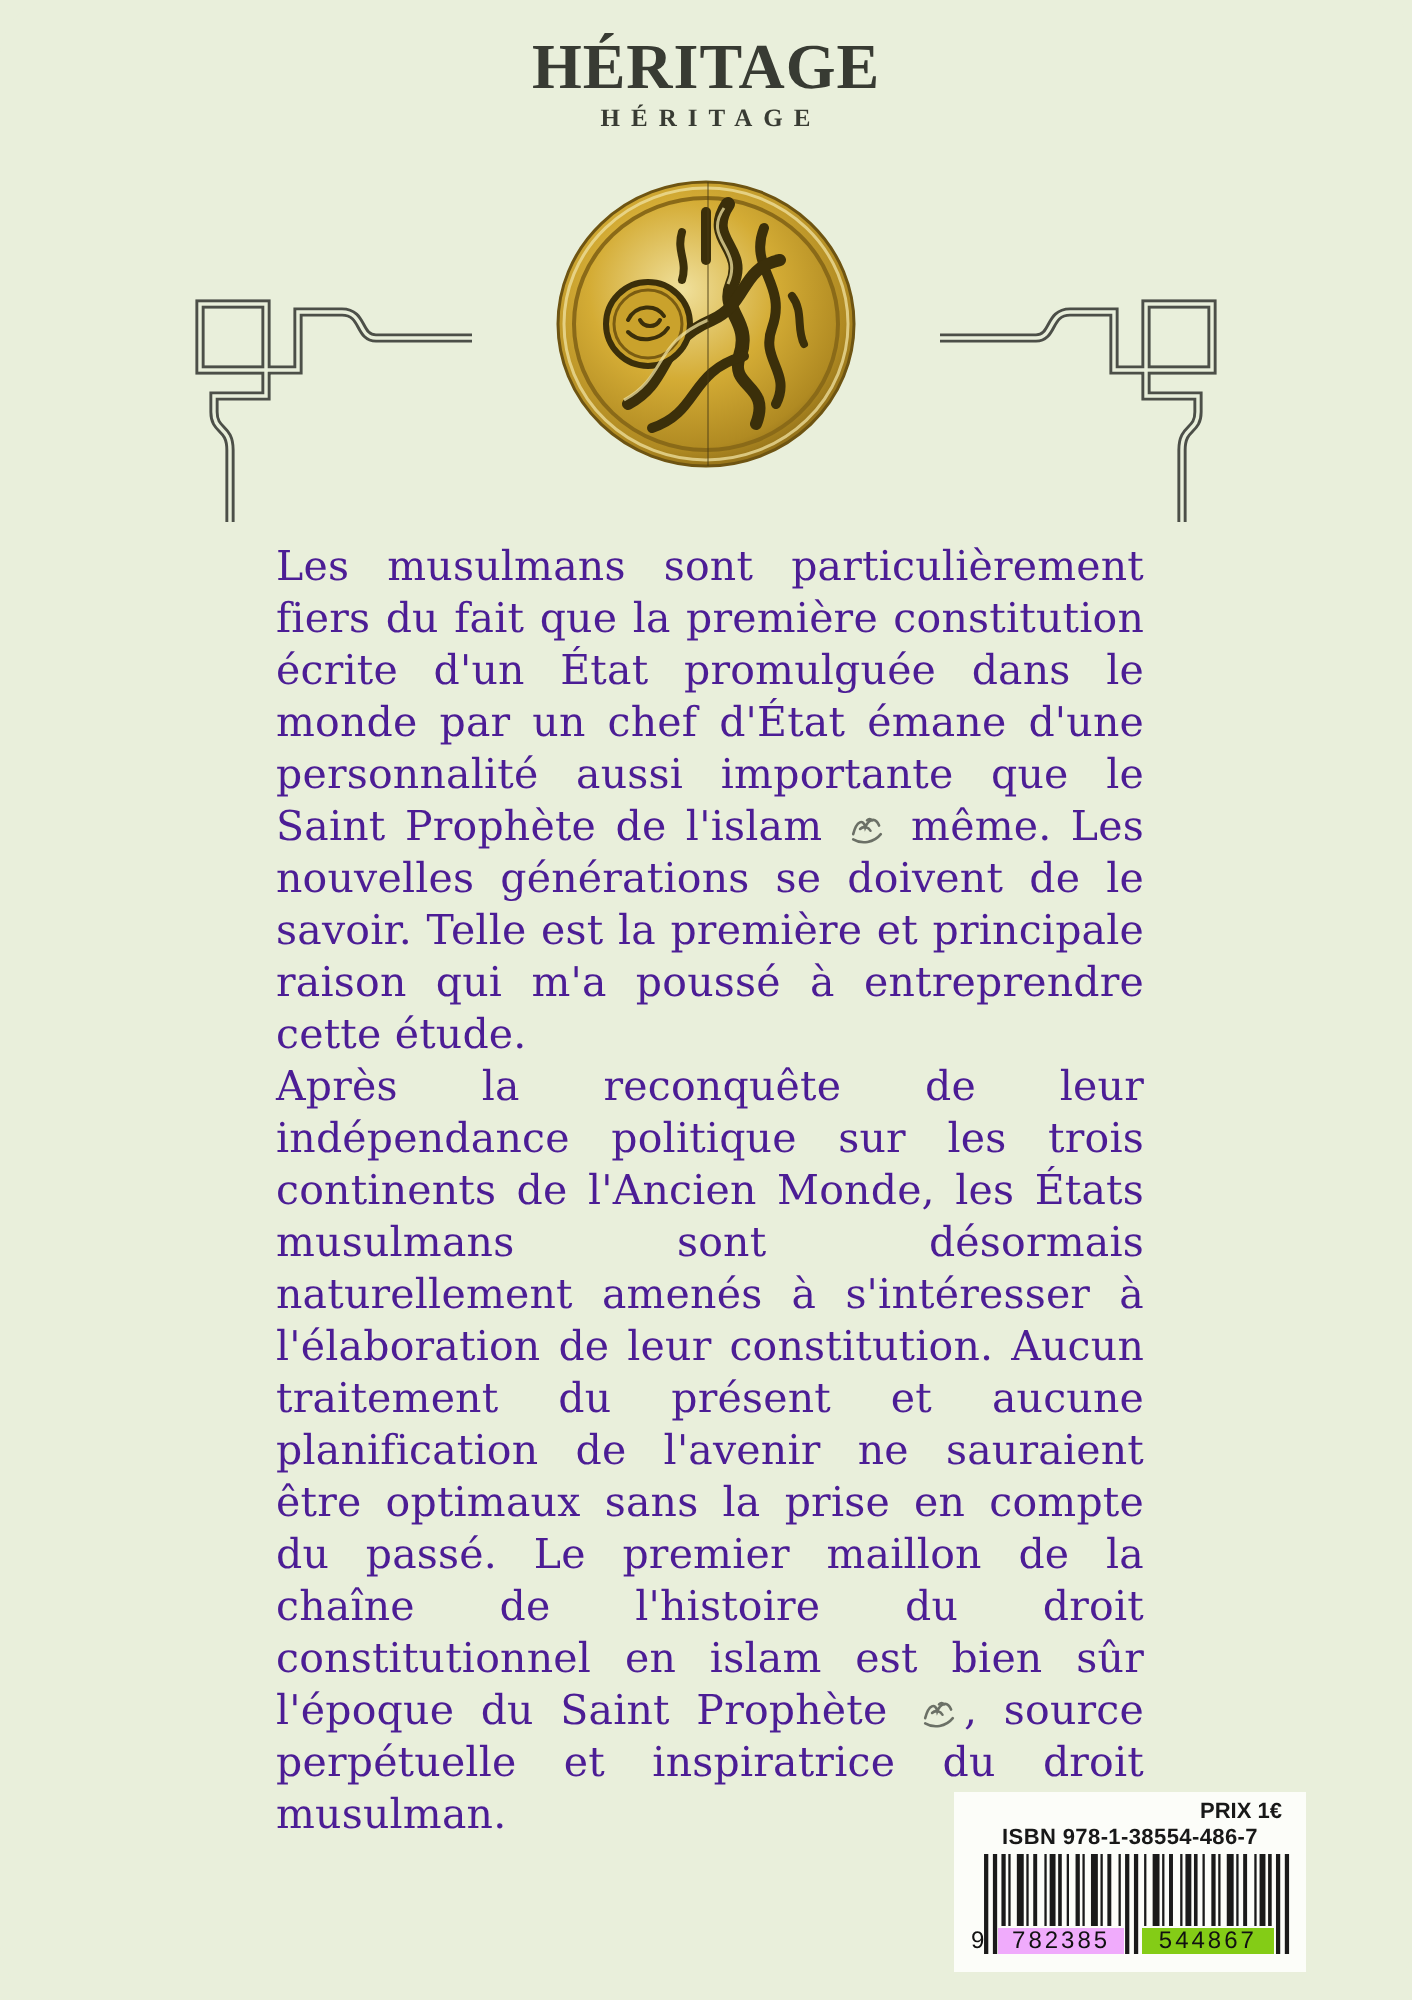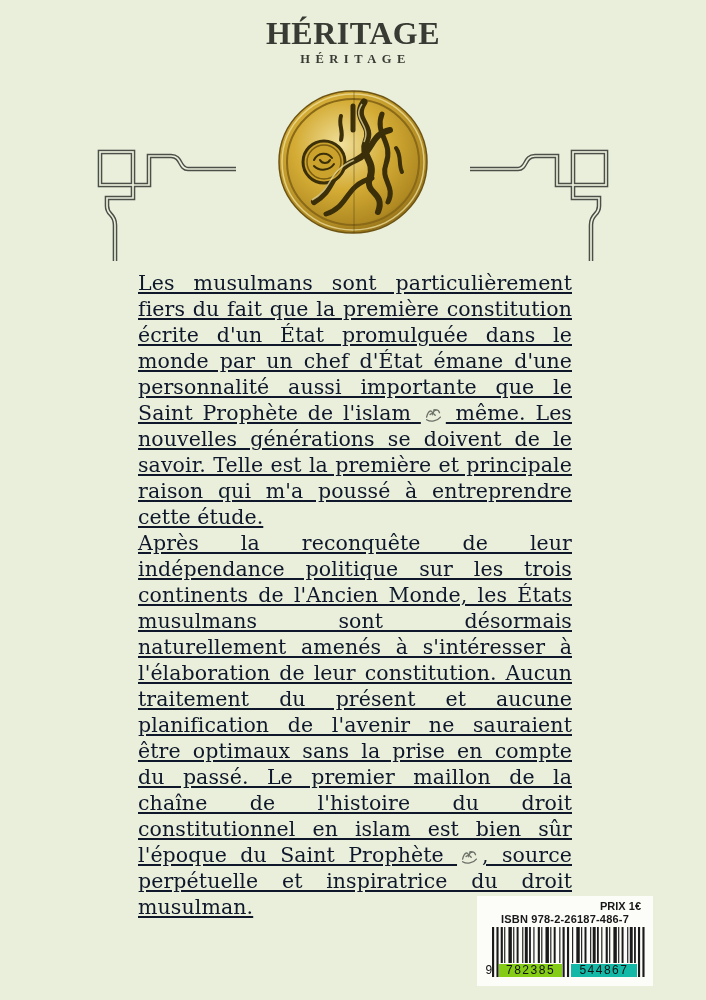--- a/index.html
+++ b/index.html
@@ -11,37 +11,37 @@
                   letter-spacing:.5px;line-height:1.05;}
   .publisher-sub{font-family:"Liberation Serif",serif;font-weight:700;font-size:12.5px;
                  letter-spacing:5.5px;text-indent:5px;margin-top:1px;}
   
   .medallion{position:absolute;left:278px;top:90px;width:150px;height:144px;}
   .ornament{position:absolute;top:143px;width:148px;height:118px;}
   .ornament.left{left:88px;}
   .ornament.right{left:470px;}
   
   .synopsis{position:absolute;left:138px;top:270px;width:434px;
-            font-size:20.5px;line-height:26px;text-align:justify;color:#0f172a;
-            letter-spacing:.1px;text-decoration:underline;}
+            font-size:20.5px;line-height:26px;text-align:justify;color:#4c1d95;
+            letter-spacing:.1px;}
   .synopsis p{margin:0;}
   .honorific{display:inline-block;vertical-align:-3px;margin:0 3px;line-height:0;}
   
   .bc-label{position:absolute;left:477px;top:896px;width:176px;height:90px;
             background:#fcfdf9;box-sizing:border-box;padding:4px 6px 0;}
   .price{text-align:right;padding-right:6px;font:700 11px/13px "Liberation Sans",sans-serif;color:#181818;}
   .isbn{text-align:center;font:700 11px/13px "Liberation Sans",sans-serif;color:#181818;letter-spacing:.2px;}
   .barcode{position:relative;height:50px;margin-top:1px;}
   .bars{display:block;width:100%;height:50px;}
   .ean-digits span{position:absolute;top:37px;height:13px;
             font:400 12px/13px "Liberation Sans",sans-serif;color:#111;
             letter-spacing:1.5px;text-align:center;}
   .ean-pre{left:0;width:8%;}
-  .ean-g1{left:10%;width:38%;background:#84cc16;}
-  .ean-g2{left:53.5%;width:40.5%;background:#14b8a6;}
+  .ean-g1{left:10%;width:38%;background:#f0abfc;}
+  .ean-g2{left:53.5%;width:40.5%;background:#84cc16;}
 </style>
 </head>
 <body>
 
 <div class="cover">
 
   <div class="publisher">
     <div class="publisher-name">HÉRITAGE</div>
     <div class="publisher-sub">HÉRITAGE</div>
   </div>
@@ -133,21 +133,21 @@
               <path d="M3 12 C5 4 9 3 10 8 C12 3 16 2 18 7"></path>
               <path d="M3 15 C8 18 15 17 19 12"></path>
               <path d="M7 9 C9 7 12 8 13 10"></path>
               <path d="M11 4 C12 3 13 3 14 4"></path>
             </g>
           </svg></span>, source perpétuelle et inspiratrice du droit musulman.</p>
   </div>
 
   <div class="bc-label">
     <div class="price">PRIX 1€</div>
-    <div class="isbn">ISBN 978-2-26187-486-7</div>
+    <div class="isbn">ISBN 978-1-38554-486-7</div>
     <div class="barcode">
       <svg class="bars" viewBox="0 0 100 50" preserveAspectRatio="none">
           <rect x="5.5" y="0" width="1.3" height="50" fill="#1a1a1a"></rect>
           <rect x="8.2" y="0" width="1.3" height="50" fill="#1a1a1a"></rect>
           <rect x="48.5" y="0" width="1.3" height="50" fill="#1a1a1a"></rect>
           <rect x="51.2" y="0" width="1.3" height="50" fill="#1a1a1a"></rect>
           <rect x="94.5" y="0" width="1.3" height="50" fill="#1a1a1a"></rect>
           <rect x="97.2" y="0" width="1.3" height="50" fill="#1a1a1a"></rect>
           <rect x="10.8" y="0" width="1.3" height="36" fill="#1a1a1a"></rect>
           <rect x="12.900000000000002" y="0" width="0.7" height="36" fill="#1a1a1a"></rect>

